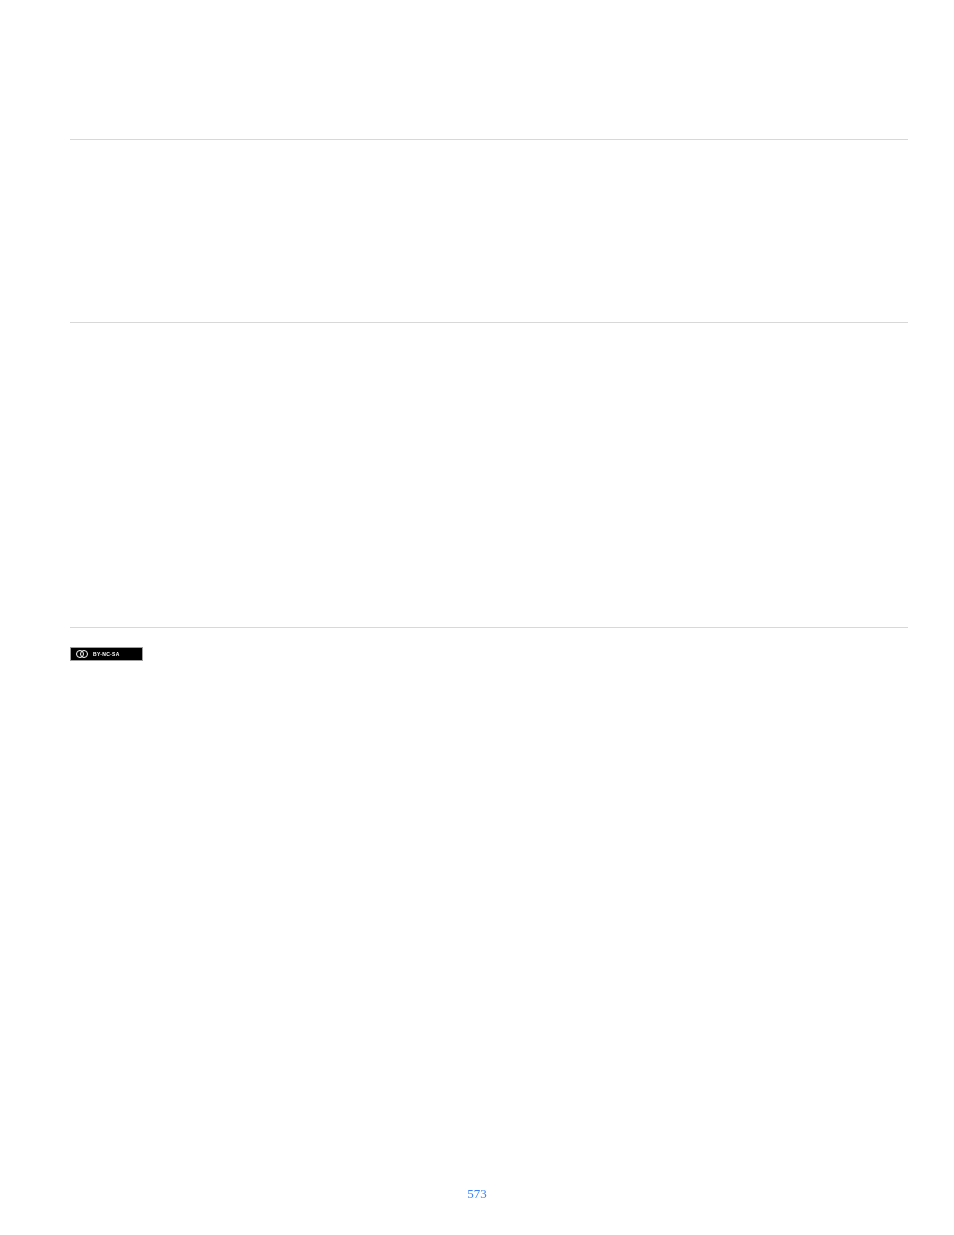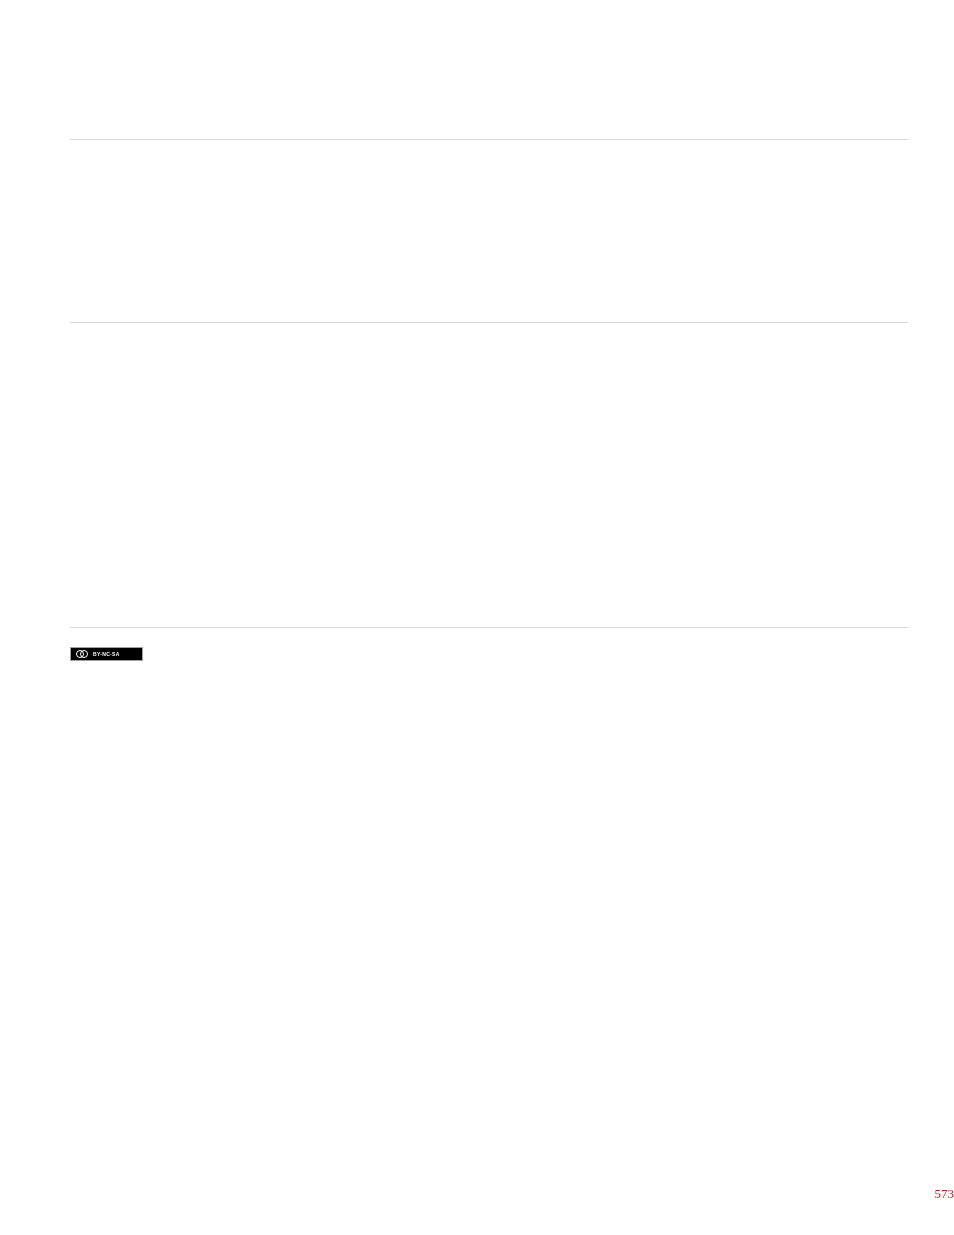--- a/index.html
+++ b/index.html
@@ -81,23 +81,23 @@
       font-weight: bold;
       letter-spacing: 0.3px;
       margin-left: 2px;
       white-space: nowrap;
     }
     .page-number {
       position: absolute;
       left: 0;
       right: 0;
       top: 1186px;
-      text-align: right;
+      text-align: center;
       font-size: 13px;
-      color: #b91c1c;
+      color: #3b82f6;
       font-family: Georgia, serif;
     }
   </style>
 </head>
 <body>
 
 <div class="hr1"></div>
 <div class="hr2"></div>
 <div class="hr3"></div>
 

